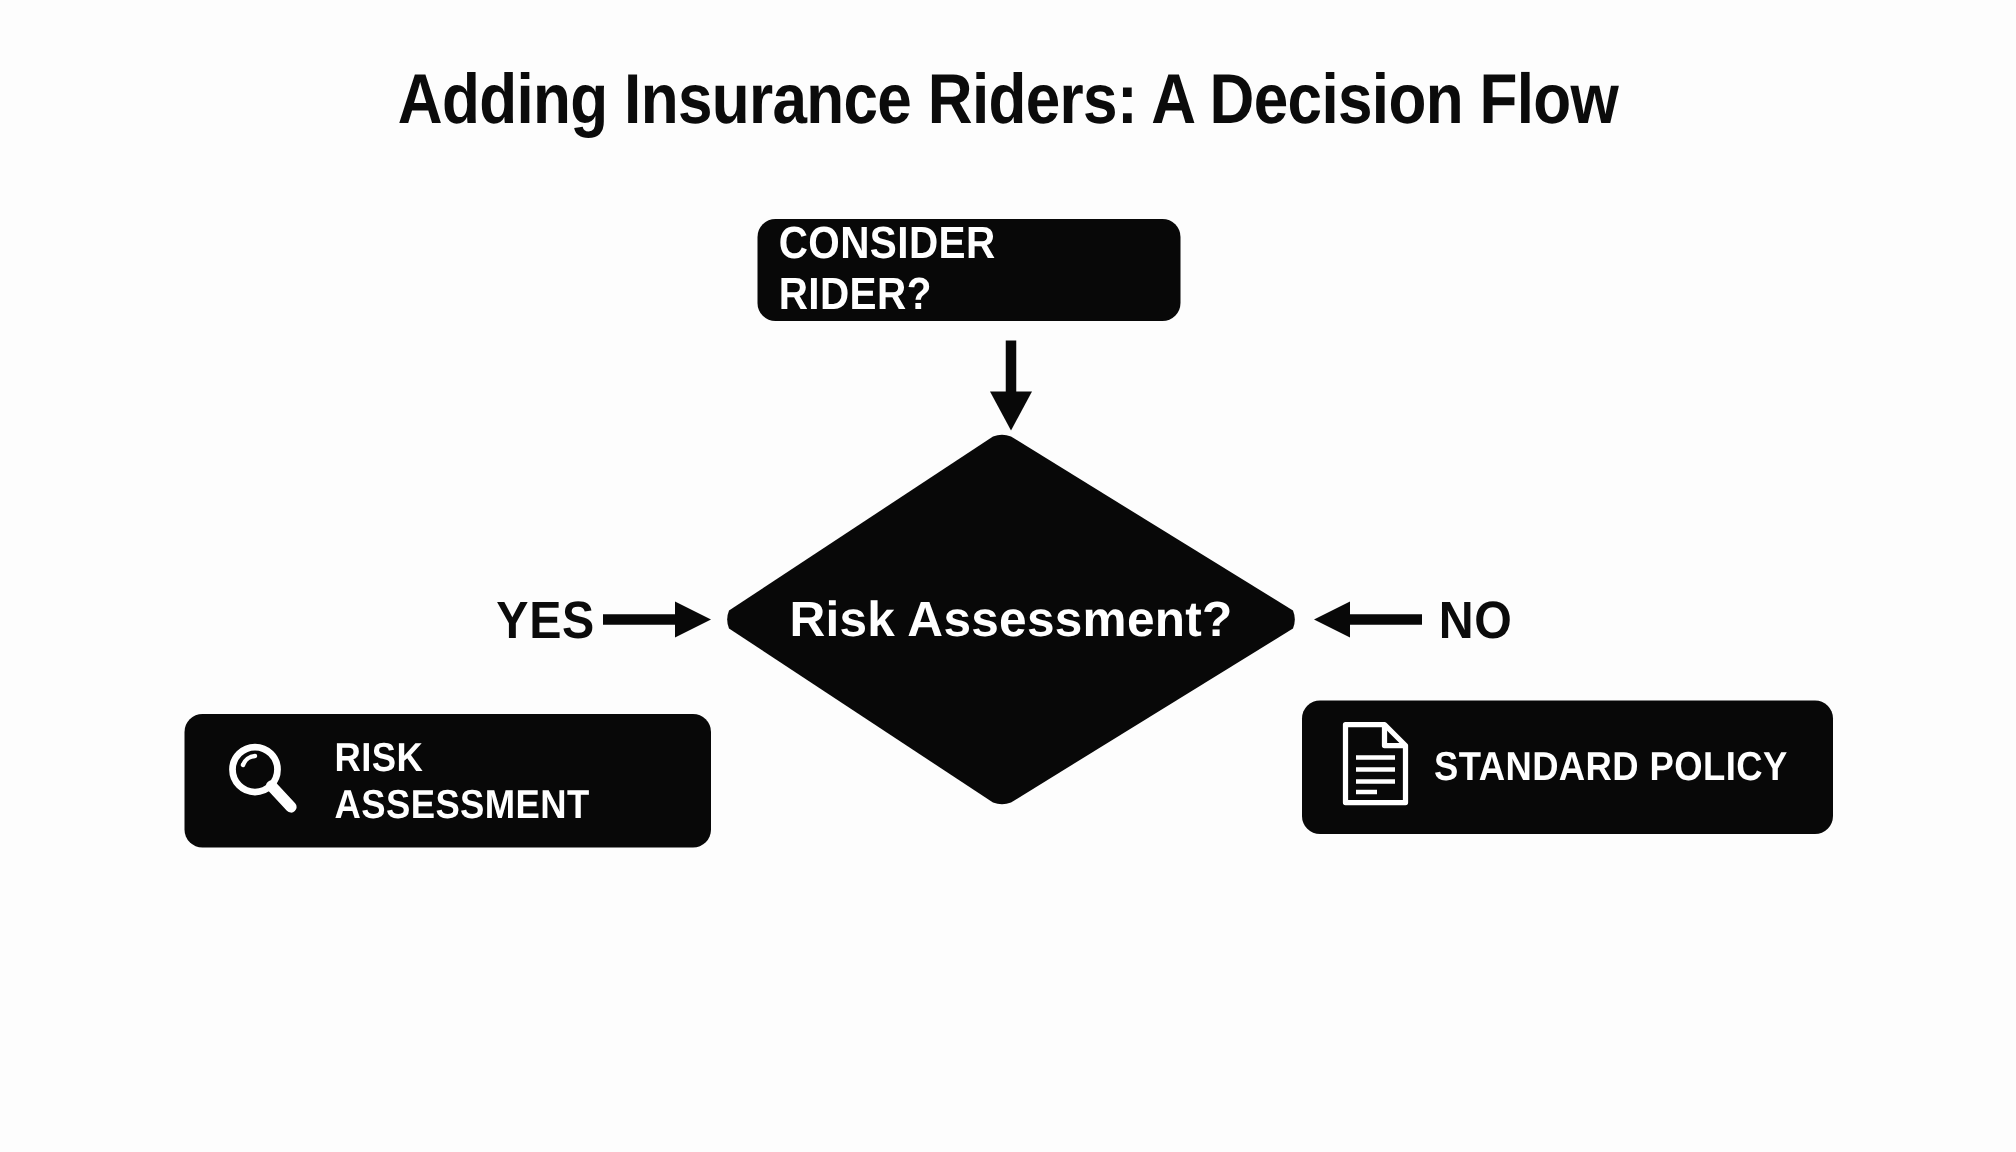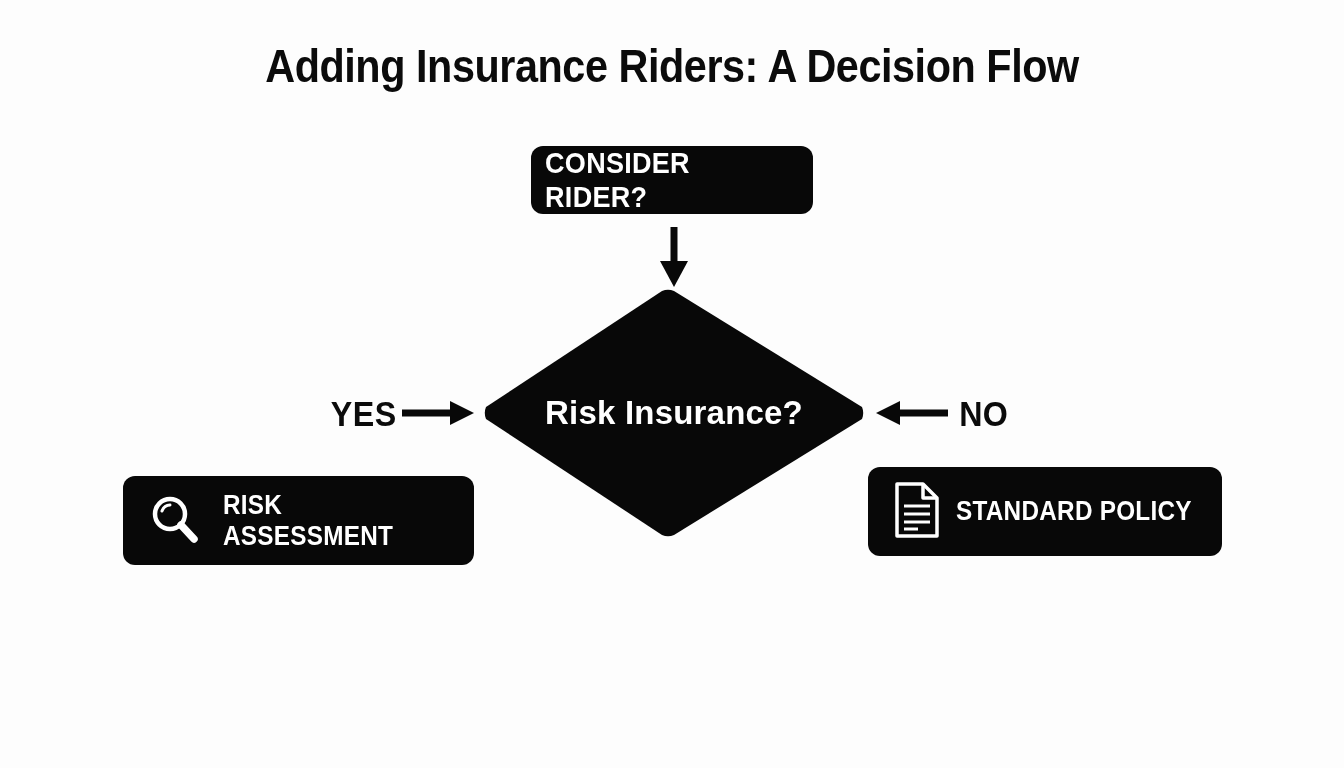--- a/index.html
+++ b/index.html
@@ -52,21 +52,21 @@
     font-family: "Liberation Sans Narrow", "Liberation Sans", sans-serif;
     font-weight: bold;
     letter-spacing: 0.3px;
     transform: scaleX(0.9);
     transform-origin: left center;
     white-space: pre-line;
   }
 
   
   #node-consider {
-    left: 531px;
+    left: 505px;
     top: 146px;
     width: 282px;
     height: 68px;
     justify-content: center;
   }
   #node-consider .node-label {
     font-size: 30px;
     transform-origin: center center;
   }
 
@@ -174,21 +174,21 @@
       <path d="M191 3
                L379 119
                A 16 16 0 0 1 379 131
                L191 247
                A 16 16 0 0 1 179 247
                L3 131
                A 16 16 0 0 1 3 119
                L179 3
                A 16 16 0 0 1 191 3 Z" fill="#080808"></path>
     </svg>
-    <div class="diamond-label">Risk Insurance?</div>
+    <div class="diamond-label">Risk Assessment?</div>
   </div>
 
   <div class="branch-label" id="label-yes">YES</div>
   <div class="arrow" id="arrow-yes">
     <svg width="78" height="34" viewBox="0 0 78 34" aria-hidden="true">
       <line x1="2" y1="17" x2="56" y2="17" stroke="#080808" stroke-width="7"></line>
       <polygon points="74,17 50,5 50,29" fill="#080808"></polygon>
     </svg>
   </div>
 

